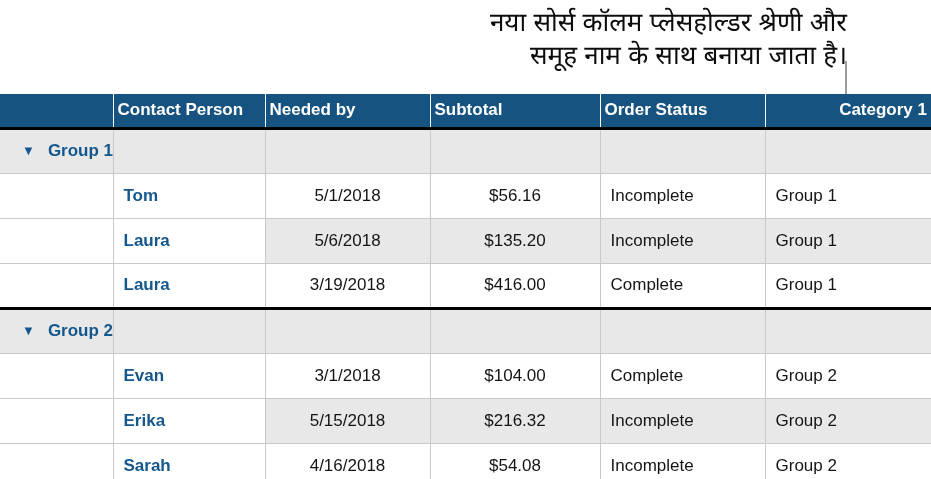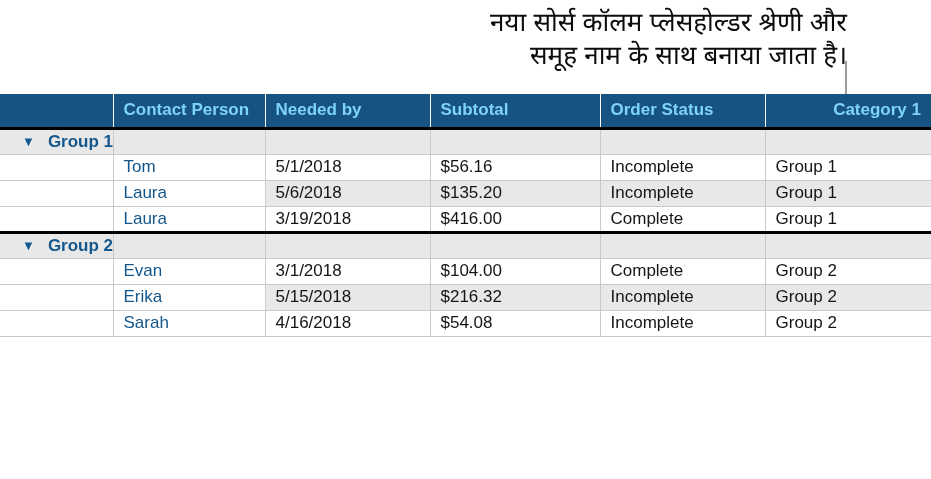--- a/index.html
+++ b/index.html
@@ -16,40 +16,40 @@
     position:absolute;left:845px;top:61px;width:2px;height:33px;
     background:var(--callout-gray,#9b9b9b);
   }
   
   table.data-table{
     position:absolute;left:0;top:94px;width:931px;
     border-collapse:collapse;table-layout:fixed;
     font-size:17px;color:#151515;
   }
   th{
-    background:var(--header-bg,#175380);color:#7dd3fc;font-weight:bold;text-align:left;
-    height:34px;padding:0 10px;box-sizing:border-box;
+    background:var(--header-bg,#175380);color:#ffffff;font-weight:bold;text-align:left;
+    height:34px;padding:0 4px;box-sizing:border-box;
     border-right:1px solid rgba(255,255,255,.38);
     border-bottom:3px solid var(--divider-black,#000);
     white-space:nowrap;overflow:hidden;
   }
   th:last-child{border-right:none;text-align:right;}
   td{
-    height:26px;padding:0 10px;box-sizing:border-box;background:#fff;
+    height:45px;padding:0 10px;box-sizing:border-box;background:#fff;
     border:1px solid var(--border-gray,#c9c9c9);
     white-space:nowrap;overflow:hidden;
   }
   td:first-child{border-left:none;}
   td:last-child{border-right:none;}
   tr.group-row td{background:var(--band-gray,#e8e8e8);}
   tr.group-row td.group-cell{padding-left:22px;}
   tr.group-row.divided{border-top:3px solid var(--divider-black,#000);margin-left:47px;}
   tr.banded td.band{background:var(--band-gray,#e8e8e8);margin-top:44px;}
-  td.contact{color:var(--accent-blue,#14578c);font-weight:normal;}
-  td.num{text-align:left;}
+  td.contact{color:var(--accent-blue,#14578c);font-weight:bold;}
+  td.num{text-align:center;}
   .tri{
     display:inline-block;color:var(--accent-blue,#14578c);
     font-size:13px;margin-right:13px;transform:translateY(-1px);
   }
   .glabel{color:var(--accent-blue,#14578c);font-weight:bold;}
 </style>
 </head>
 <body>
 
 <div class="stage">

